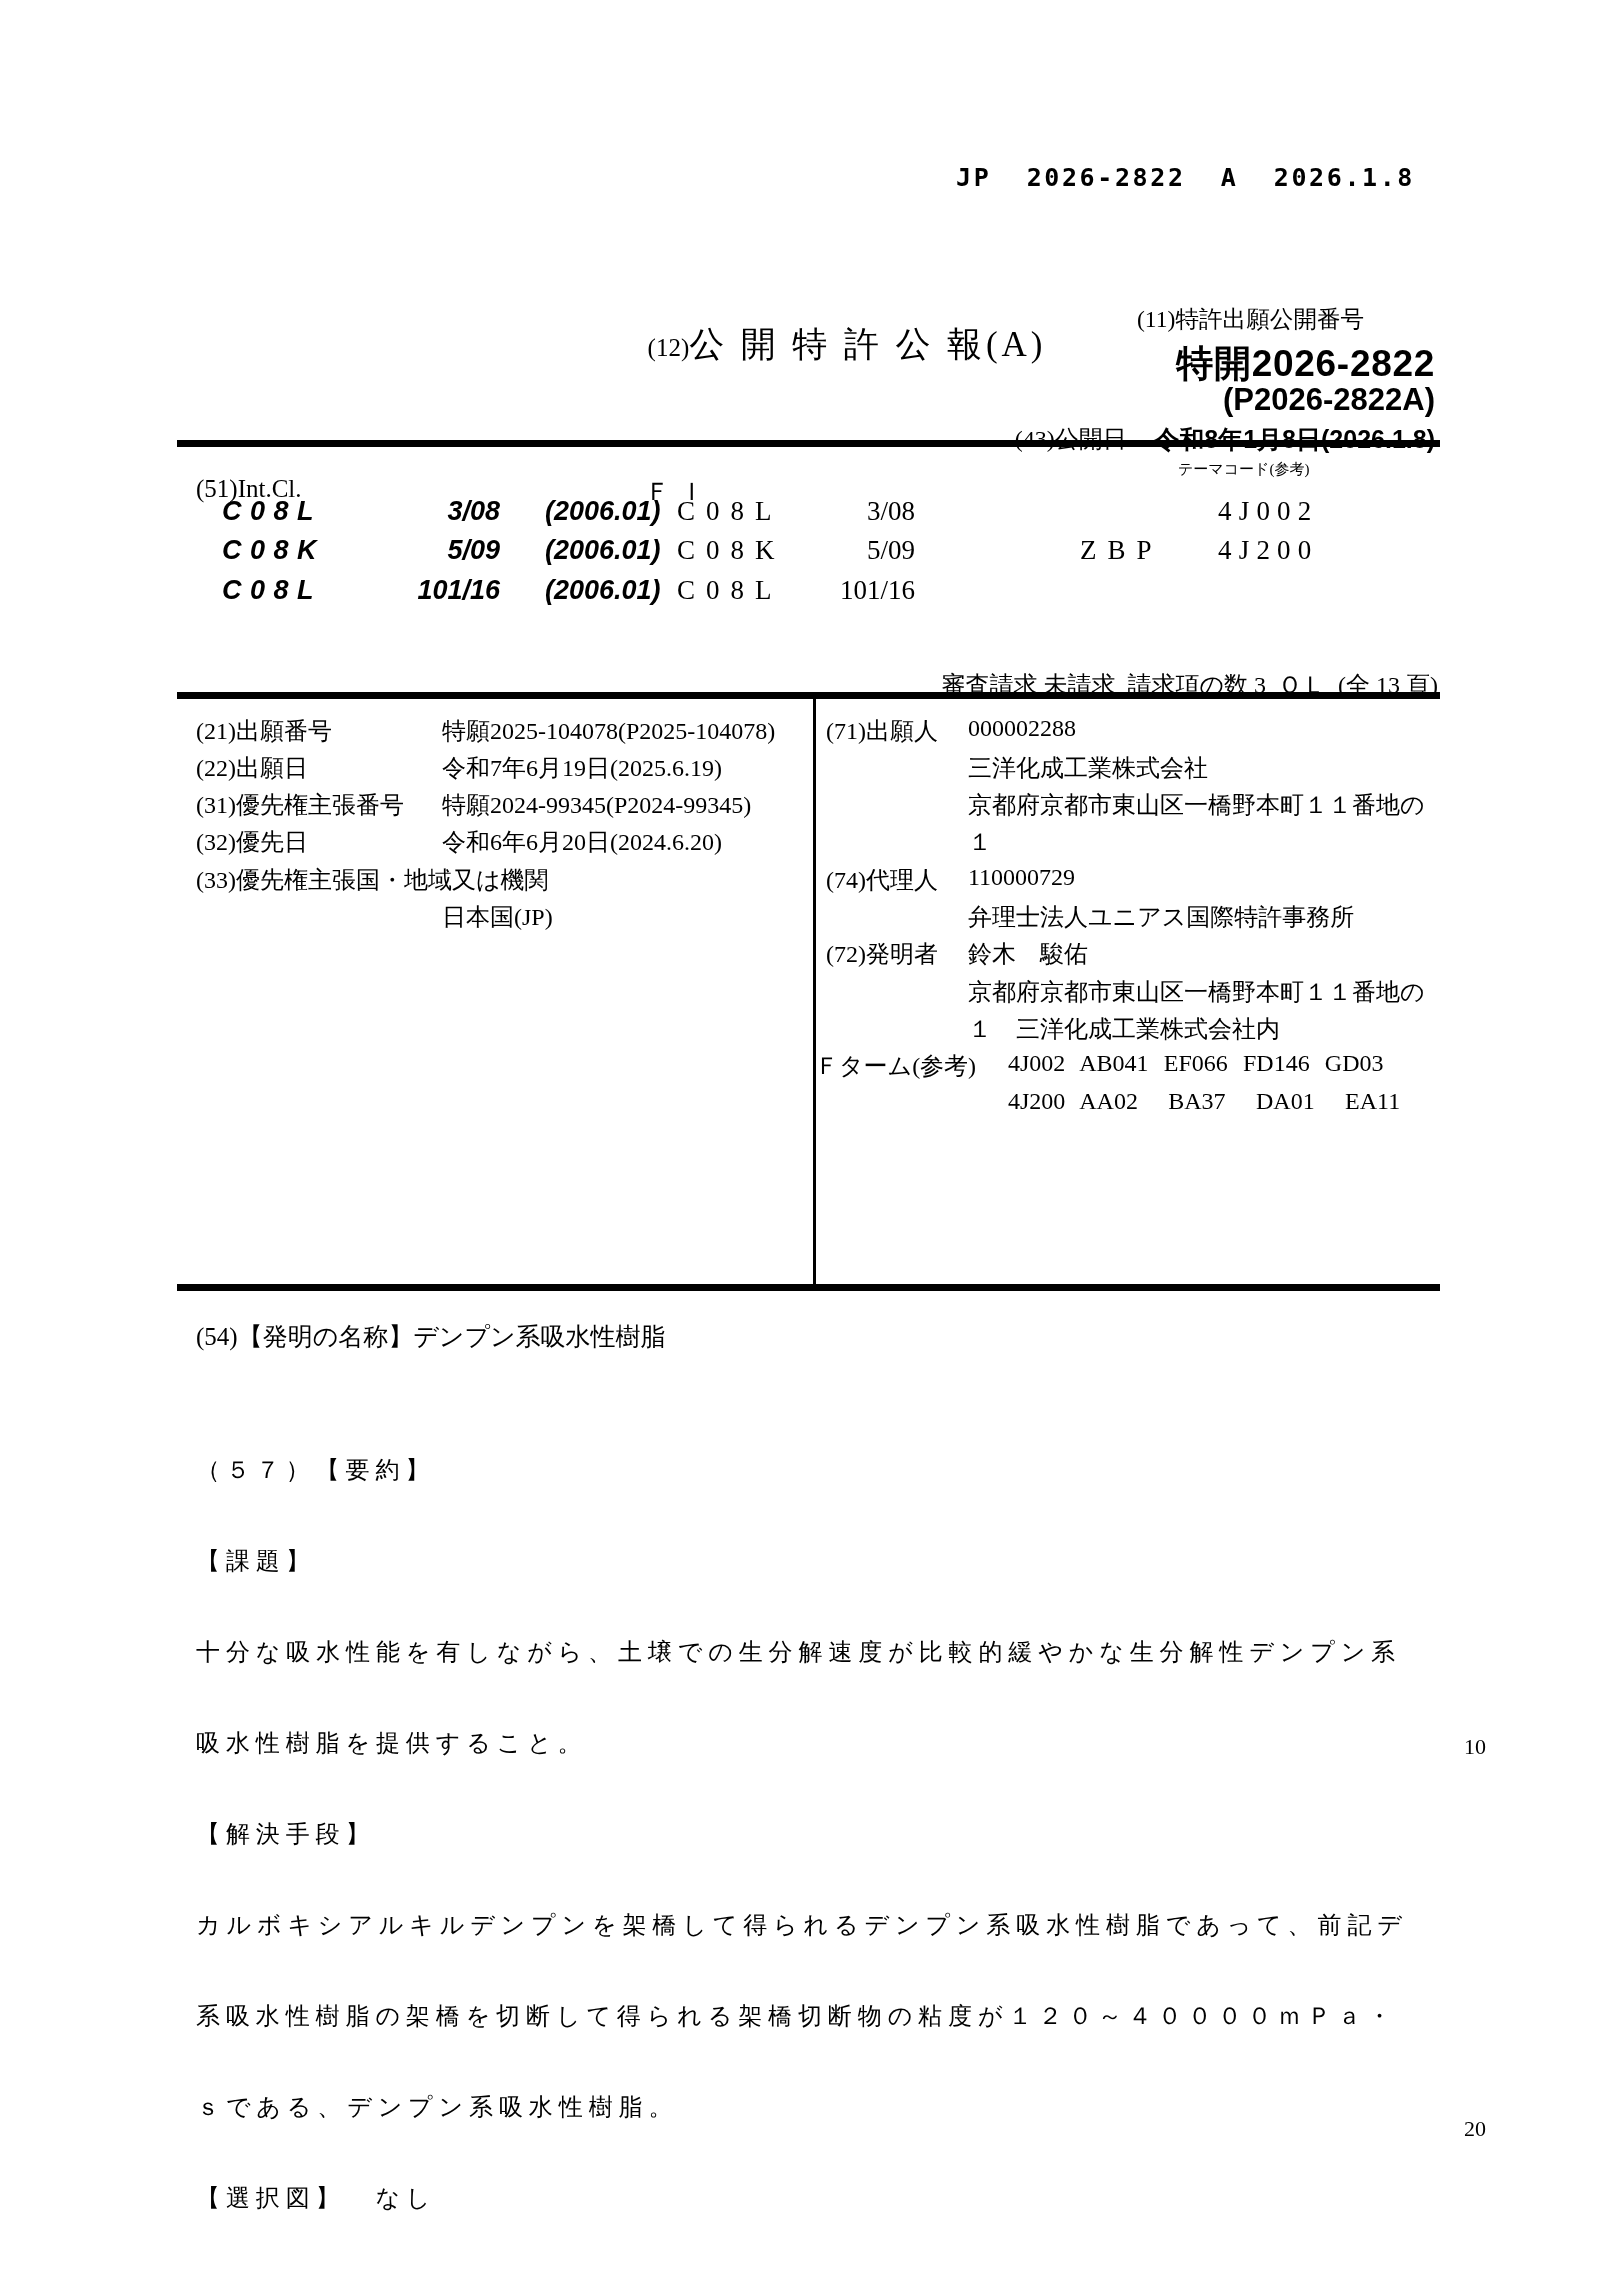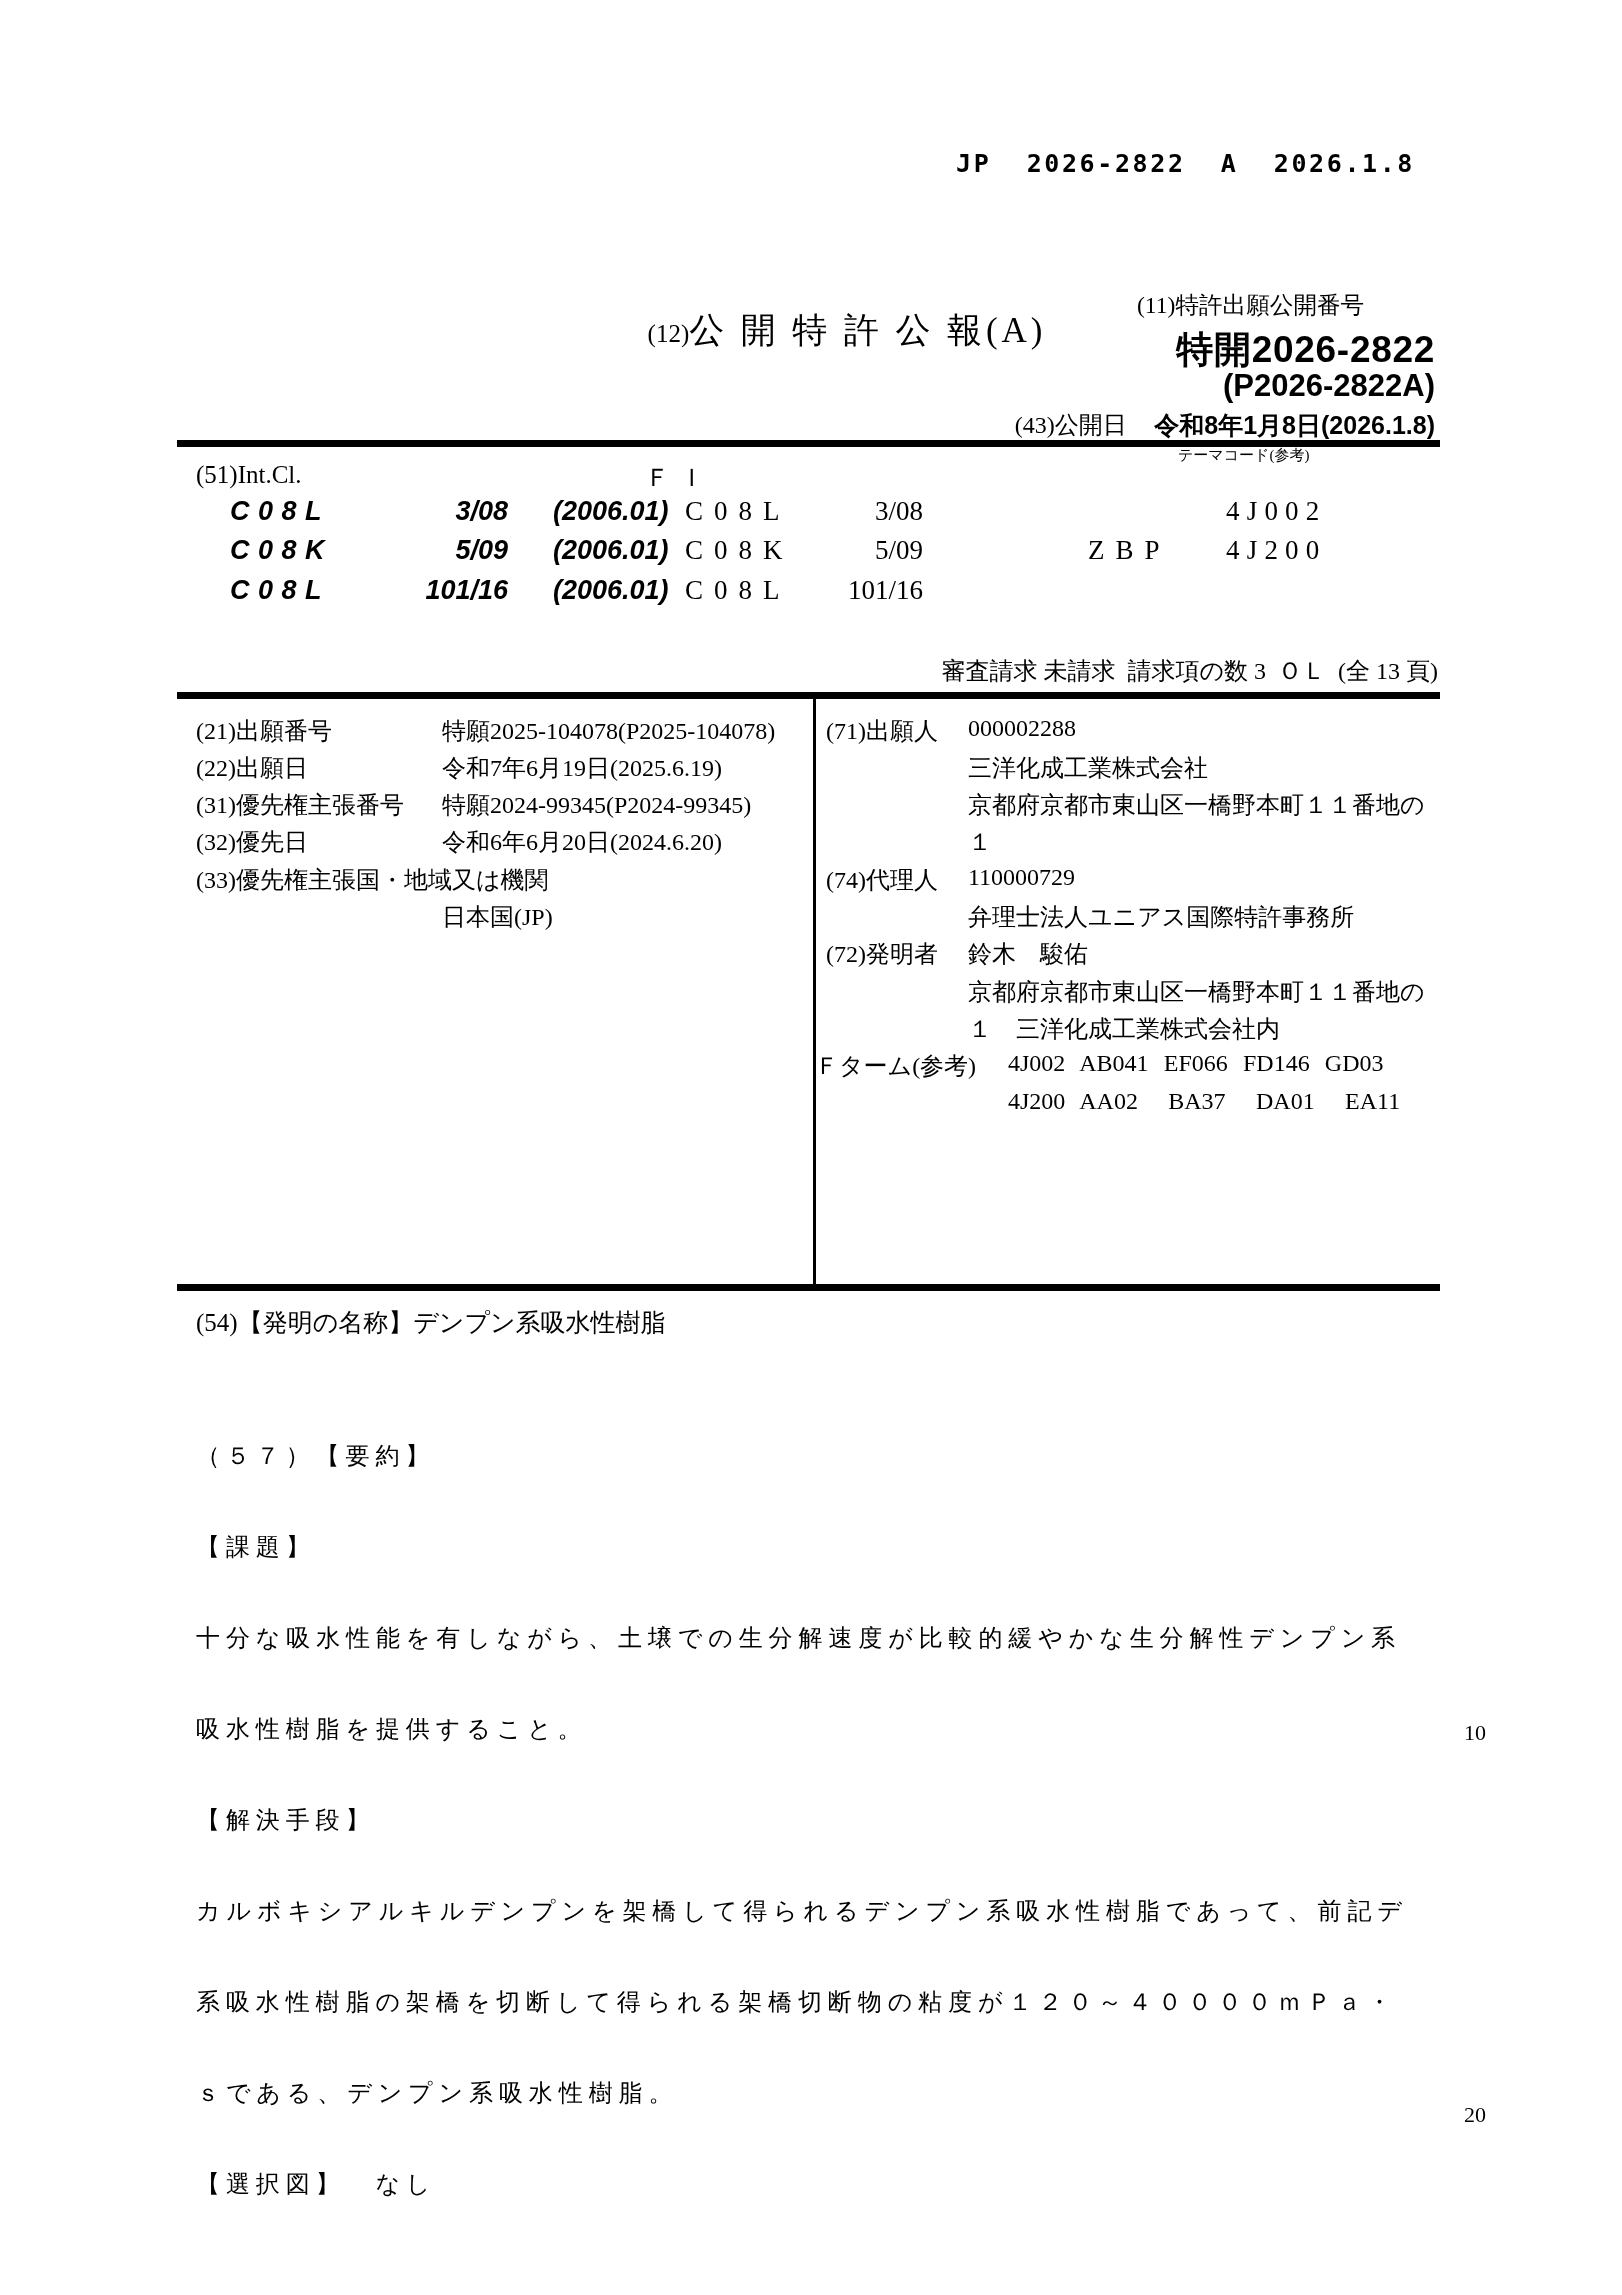--- a/index.html
+++ b/index.html
@@ -4,21 +4,21 @@
 <style>
   html,body{margin:0;padding:0;background:#888;}
   .page{
     position:relative;
     width:1623px;height:2295px;
     background:#ffffff;
     color:#000;
     font-family:"Liberation Serif","DejaVu Serif",serif;
     overflow:hidden;
   }
-  .abs{position:absolute;white-space:pre;}
+  .abs{position:absolute;white-space:pre;margin-top:14px;}
 
   
   .hdr-right{
     top:149px;right:208px;
     font-family:"DejaVu Sans Mono","Liberation Mono",monospace;
     font-weight:600;font-size:25px;letter-spacing:2.6px;
   }
 
   
   .office{top:276px;left:193px;font-size:25.5px;}
@@ -47,21 +47,21 @@
   .rule1{top:440px;}
   .rule2{top:692px;}
   .rule3{top:1284px;}
   .vline{position:absolute;left:813px;top:699px;width:3.3px;height:585px;background:#000;}
 
   
   .cls-h{font-size:25px;}
   .cls-h.intcl{top:461px;left:196px;}
   .cls-h.fi{top:461px;left:645px;letter-spacing:9.2px;}
   .cls-h.theme{top:446px;left:1178px;font-size:15px;}
-  .cls-row{position:absolute;left:8px;width:1353px;height:34px;}
+  .cls-row{position:absolute;left:0;width:1353px;height:34px;}
   .cls-row .cell{position:absolute;white-space:pre;font-size:27px;}
   .c-int-class{left:222px;font-family:"Liberation Sans","DejaVu Sans",sans-serif;font-style:italic;font-weight:700;letter-spacing:8.5px;}
   .c-int-code{left:363px;width:137px;text-align:right;font-family:"Liberation Sans","DejaVu Sans",sans-serif;font-style:italic;font-weight:700;}
   .c-int-ver{left:545px;font-family:"Liberation Sans","DejaVu Sans",sans-serif;font-style:italic;font-weight:700;}
   .c-fi-class{left:677px;letter-spacing:11px;}
   .c-fi-code{left:810px;width:105px;text-align:right;}
   .c-fi-ext{left:1080px;letter-spacing:11px;}
   .c-theme{left:1218px;letter-spacing:7.2px;}
 
   .request-line{top:655px;right:185px;font-size:24px;}

